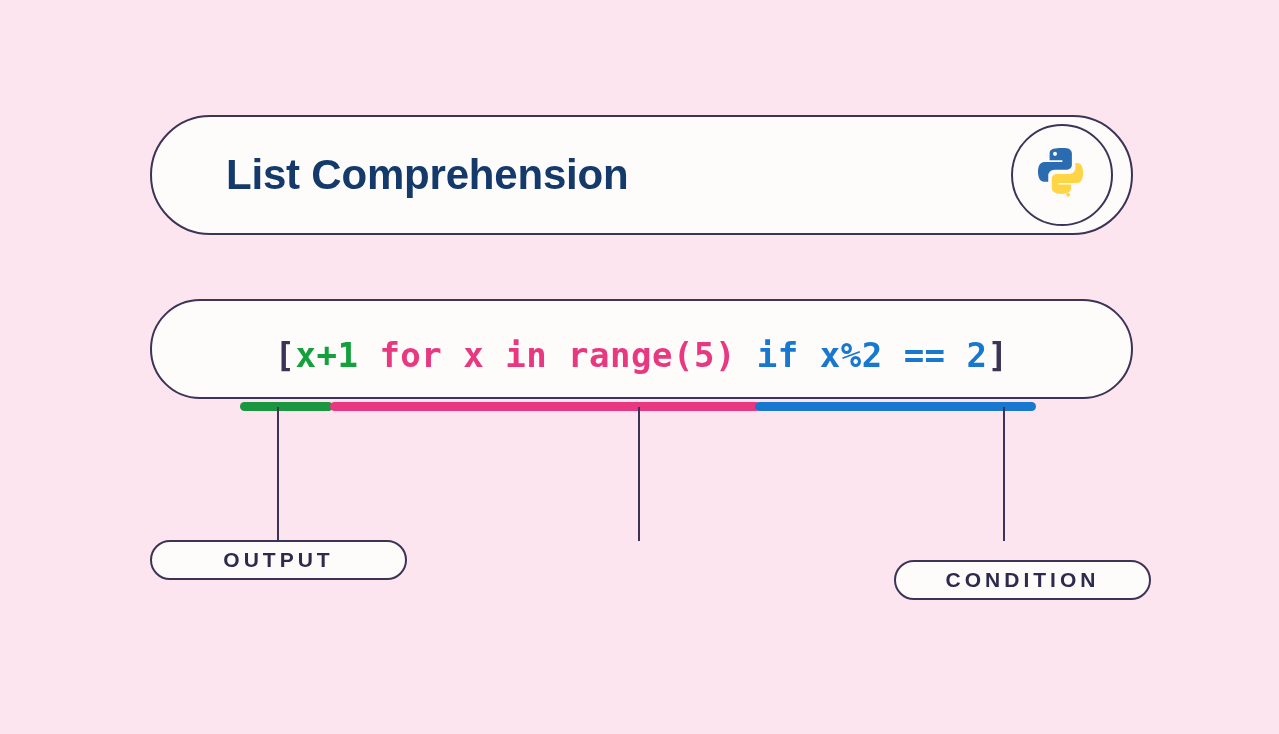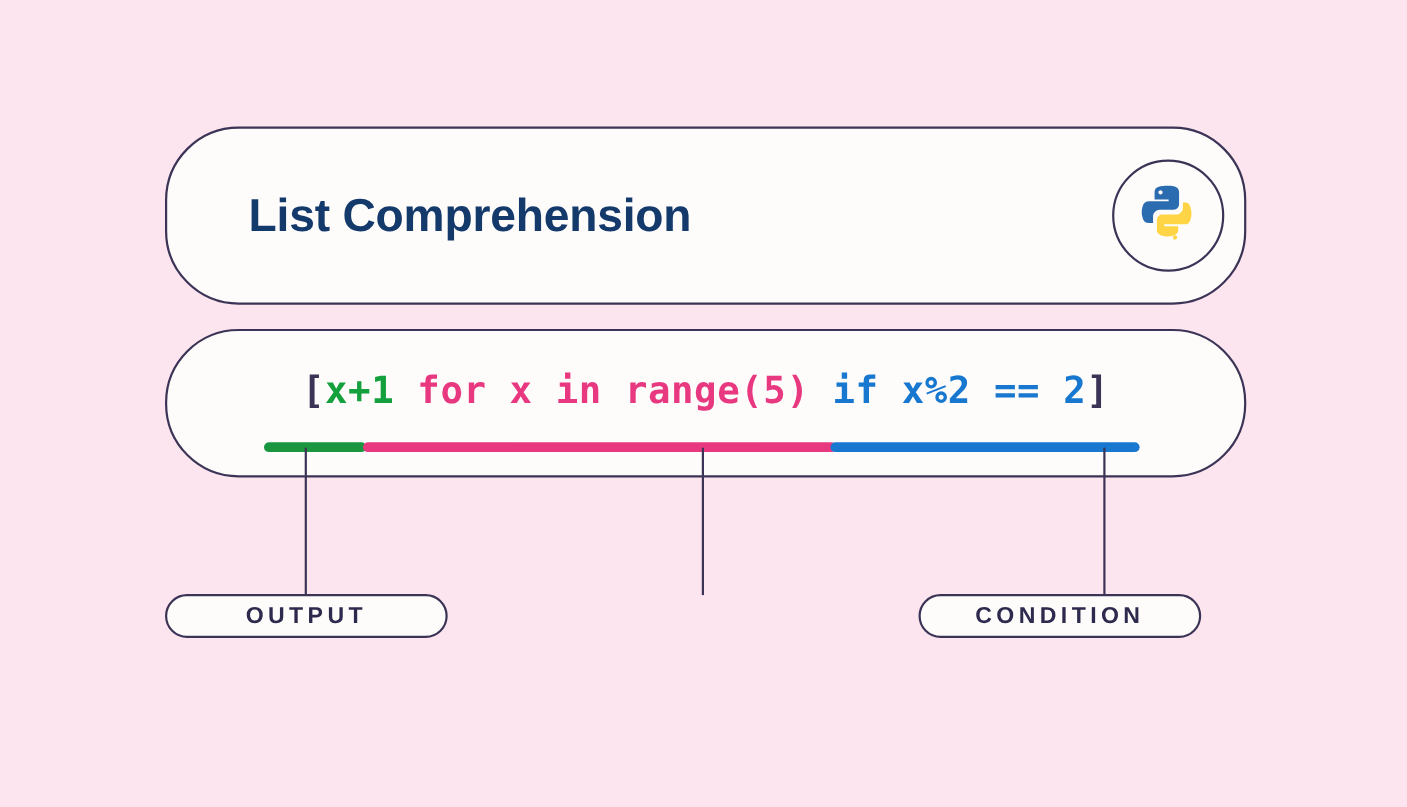--- a/index.html
+++ b/index.html
@@ -21,21 +21,21 @@
     width: 1279px;
     height: 734px;
   }
 
   
   .title-card {
     position: absolute;
     left: 150px;
     top: 115px;
     width: 983px;
-    height: 162px;
+    height: 120px;
     box-sizing: border-box;
     background: #fdfcfb;
     border: 2px solid #3c3456;
     border-radius: 67px;
     display: flex;
     align-items: center;
   }
   .title-text {
     position: absolute;
     left: 74px;
@@ -64,21 +64,21 @@
     justify-content: center;
   }
   .py-badge svg { display: block; }
 
   
   .code-card {
     position: absolute;
     left: 150px;
     top: 299px;
     width: 983px;
-    height: 135px;
+    height: 100px;
     box-sizing: border-box;
     background: #fdfcfb;
     border: 2px solid #3c3456;
     border-radius: 67px;
   }
   .code-line {
     position: absolute;
     left: 0;
     top: 34px;
     width: 100%;
@@ -127,21 +127,21 @@
     display: flex;
     align-items: center;
     justify-content: center;
     font-size: 21px;
     font-weight: bold;
     color: #2e2a4d;
     letter-spacing: 4px;
   }
   .pill-output { left: 150px; }
   .pill-iter   { left: 511px; }
-  .pill-cond   { left: 835px; }
+  .pill-cond   { left: 894px; margin-top: 20px; }
 </style>
 </head>
 <body>
 
 <div id="stage">
 
   <div class="title-card">
     <div class="title-text">List Comprehension</div>
 
     <div class="py-badge">

